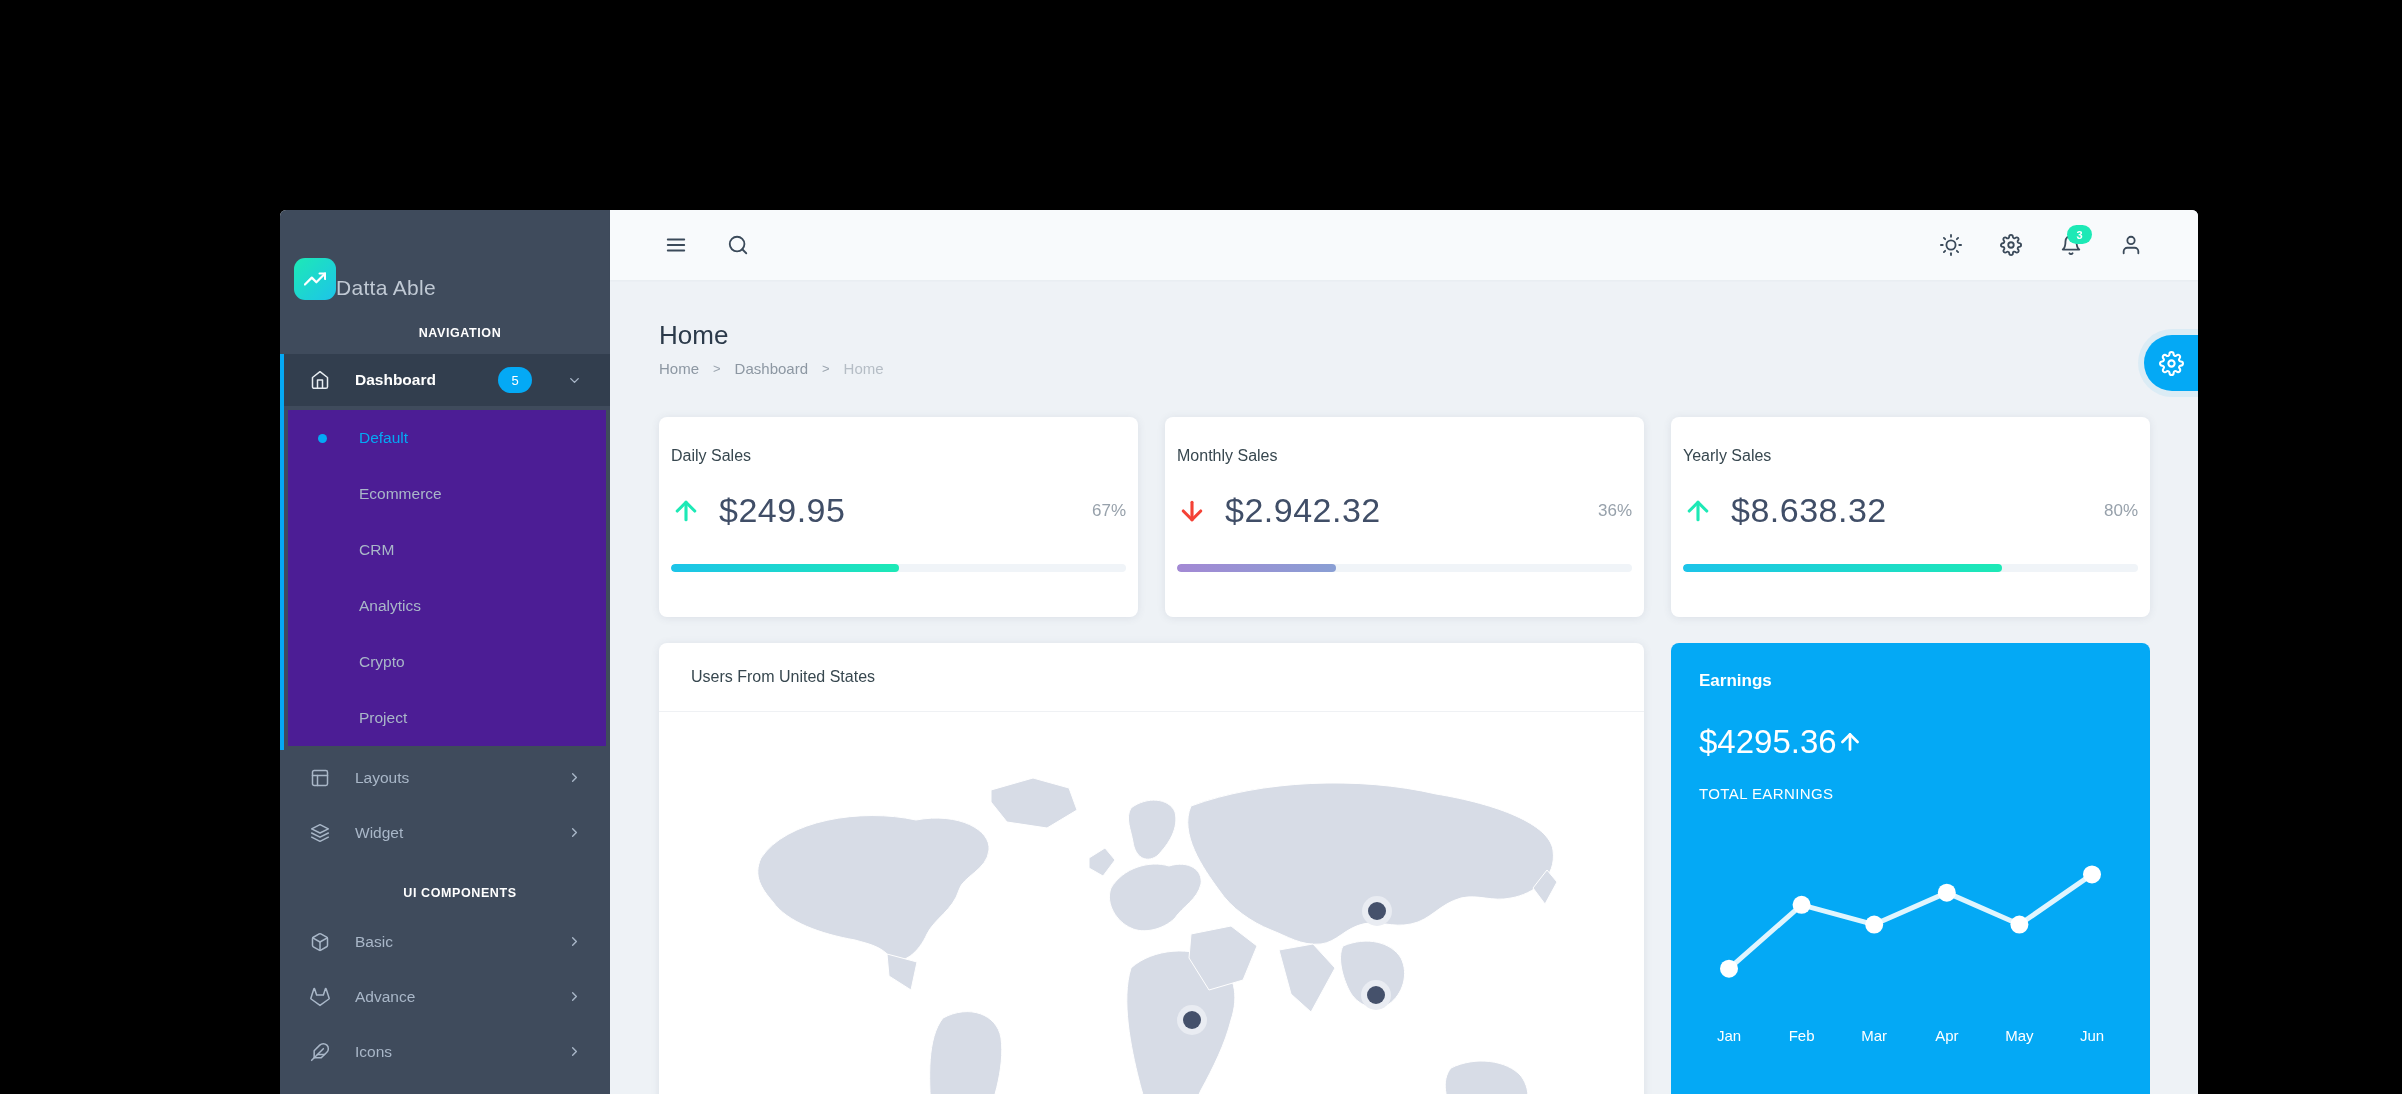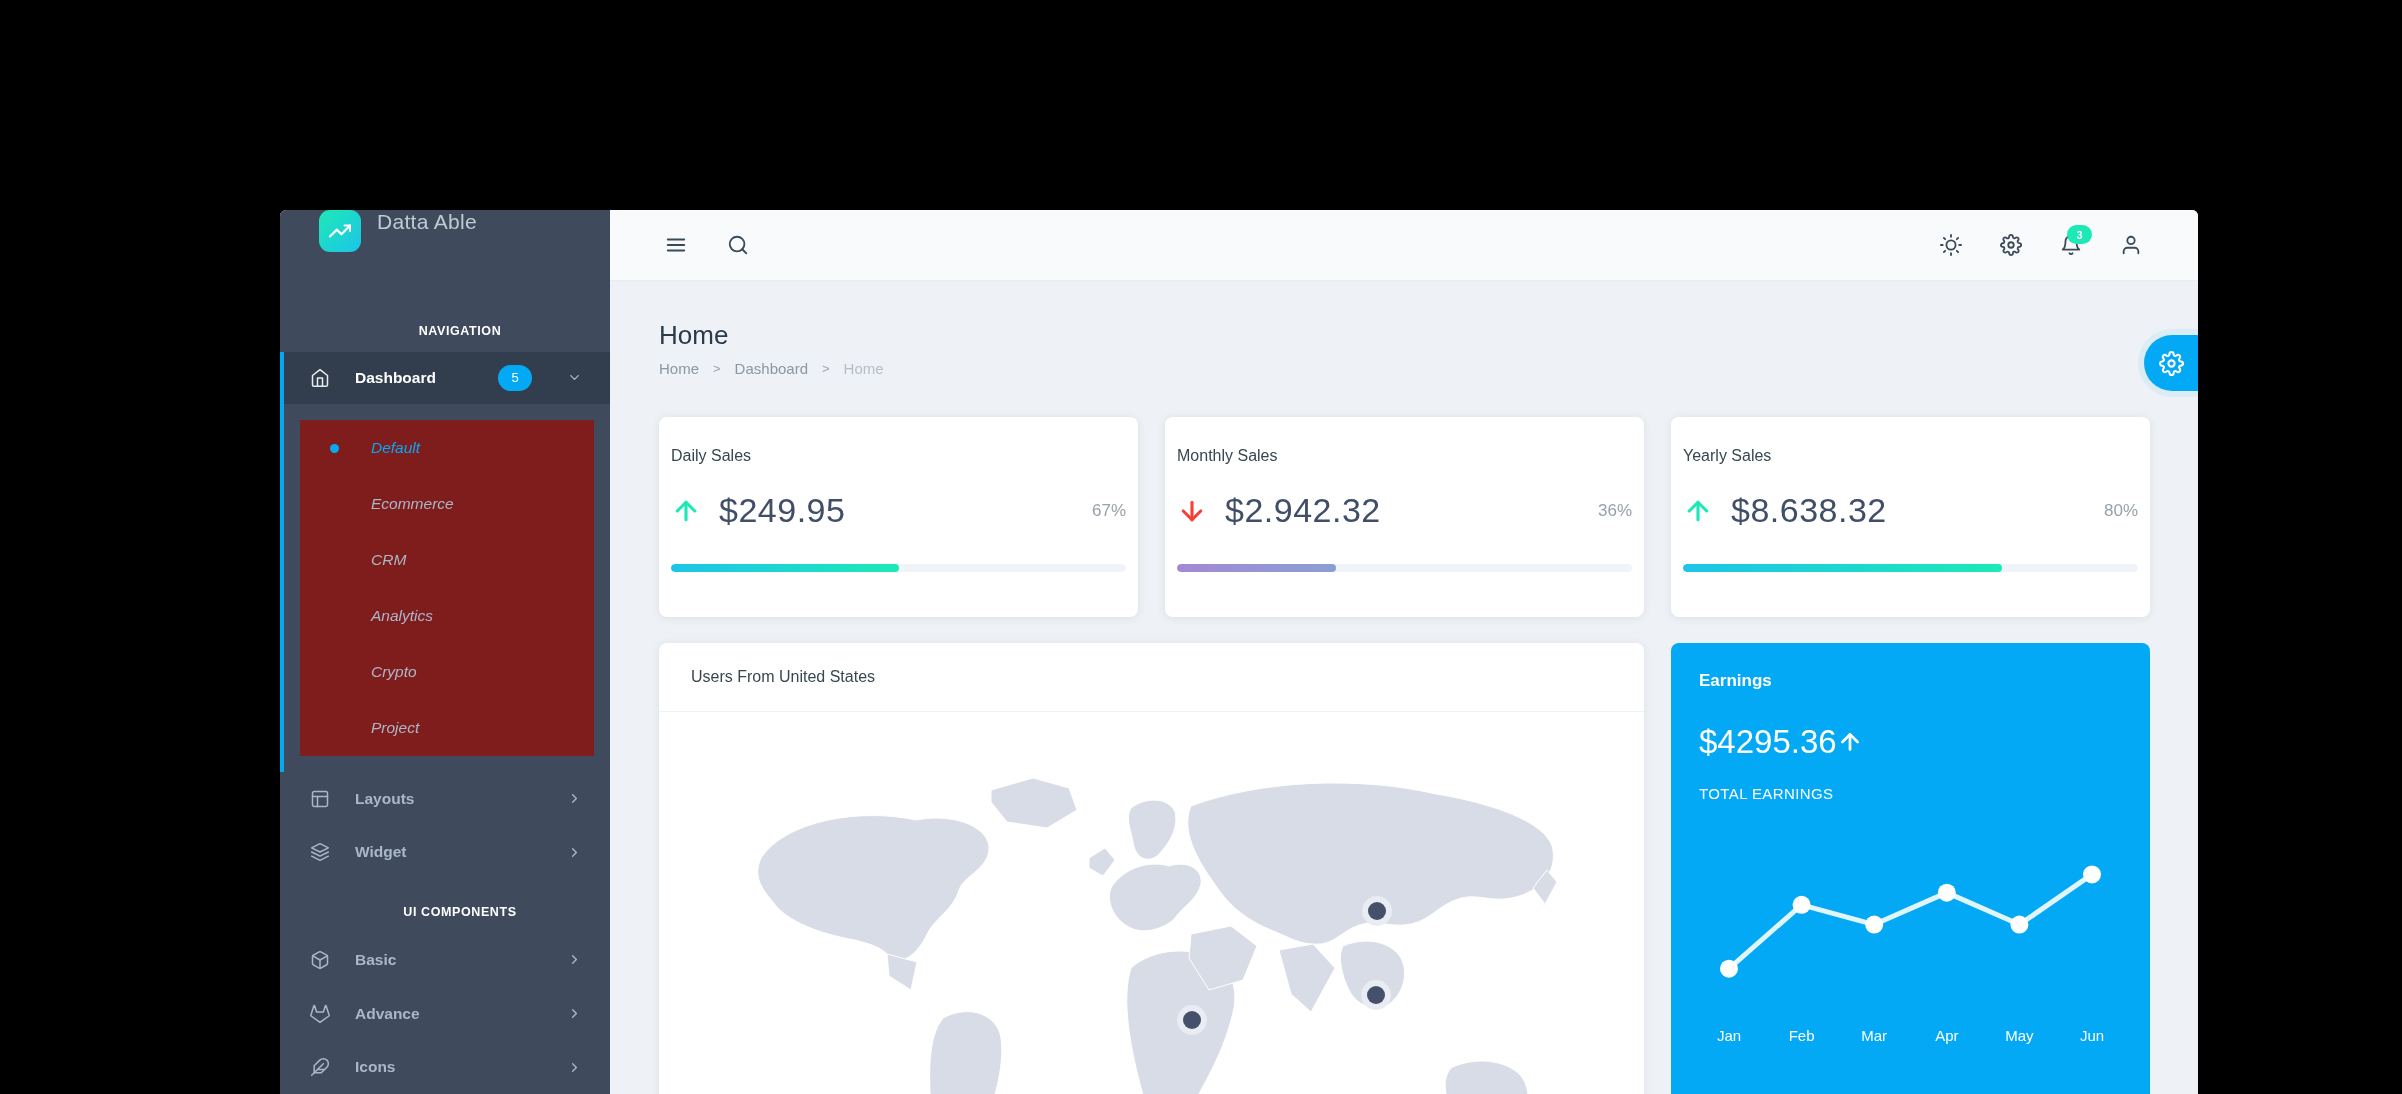--- a/index.html
+++ b/index.html
@@ -10,53 +10,53 @@
   }
   .window{
     position:absolute;left:280px;top:210px;width:1918px;height:884px;
     background:#eef2f6;overflow:hidden;display:flex;border-radius:6px 6px 0 0;
   }
   
   .sidebar{
     width:330px;min-width:330px;height:100%;background:#3f4b5c;color:#a9b7c8;
     display:flex;flex-direction:column;
   }
-  .brand{height:90px;display:flex;align-items:flex-start;padding-left:39px;gap:16px;}
+  .brand{height:90px;display:flex;align-items:flex-end;padding-left:14px;gap:0;}
   .brand-logo{
     width:42px;height:42px;border-radius:11px;
     background:linear-gradient(135deg,#1de9b6 0%,#1dc4e9 100%);
     display:flex;align-items:center;justify-content:center;
   }
   .brand-logo svg{width:22px;height:22px;stroke:#fff;}
   .brand-text{font-size:21px;color:#c0c9d4;letter-spacing:.3px;}
   .nav-label{
     padding:26px 0 14px 30px;font-size:12.5px;font-weight:bold;color:#ffffff;
     letter-spacing:.6px;
     text-align:center;
   }
   .nav-item{
     height:55px;display:flex;align-items:center;padding:0 28px 0 30px;gap:25px;
     font-size:15.5px;cursor:pointer;position:relative;color:#a9b7c8;
   }
   .nav-item .nv-icon{width:20px;height:20px;display:flex;}
   .nav-item .nv-icon svg{width:20px;height:20px;stroke:#a9b7c8;}
-  .nav-item .nv-text{flex:1;font-weight:bold;}
+  .nav-item .nv-text{flex:1;}
   .nav-item .chev{width:15px;height:15px;}
   .nav-item .chev svg{width:15px;height:15px;stroke:#a9b7c8;}
   .active-group{border-left:4px solid #04a9f5;}
   .active-group .nav-item{padding-left:26px;}
   .active-group > .nav-item{background:#323e4e;height:52px;}
   .active-group > .nav-item .nv-text{color:#ffffff;font-weight:bold;}
   .active-group > .nav-item .nv-icon svg{stroke:#e8edf2;}
   .badge{
     min-width:26px;height:26px;border-radius:13px;background:#04a9f5;color:#fff;
     font-size:13px;display:flex;align-items:center;justify-content:center;
     padding:0 4px;margin-right:10px;
   }
-  .submenu{list-style:none;margin:16px;padding:0;background:#7f1d1d;font-style:italic;}
+  .submenu{list-style:none;margin:4px;padding:0;background:#4c1d95;}
   .submenu li{
     height:56px;display:flex;align-items:center;padding-left:71px;font-size:15.5px;
     cursor:pointer;position:relative;color:#a9b7c8;
   }
   .submenu li.active{color:#04a9f5;}
   .submenu li.active::before{
     content:"";position:absolute;left:30px;top:50%;margin-top:-4px;width:9px;height:9px;
     border-radius:50%;background:#04a9f5;
   }
   

